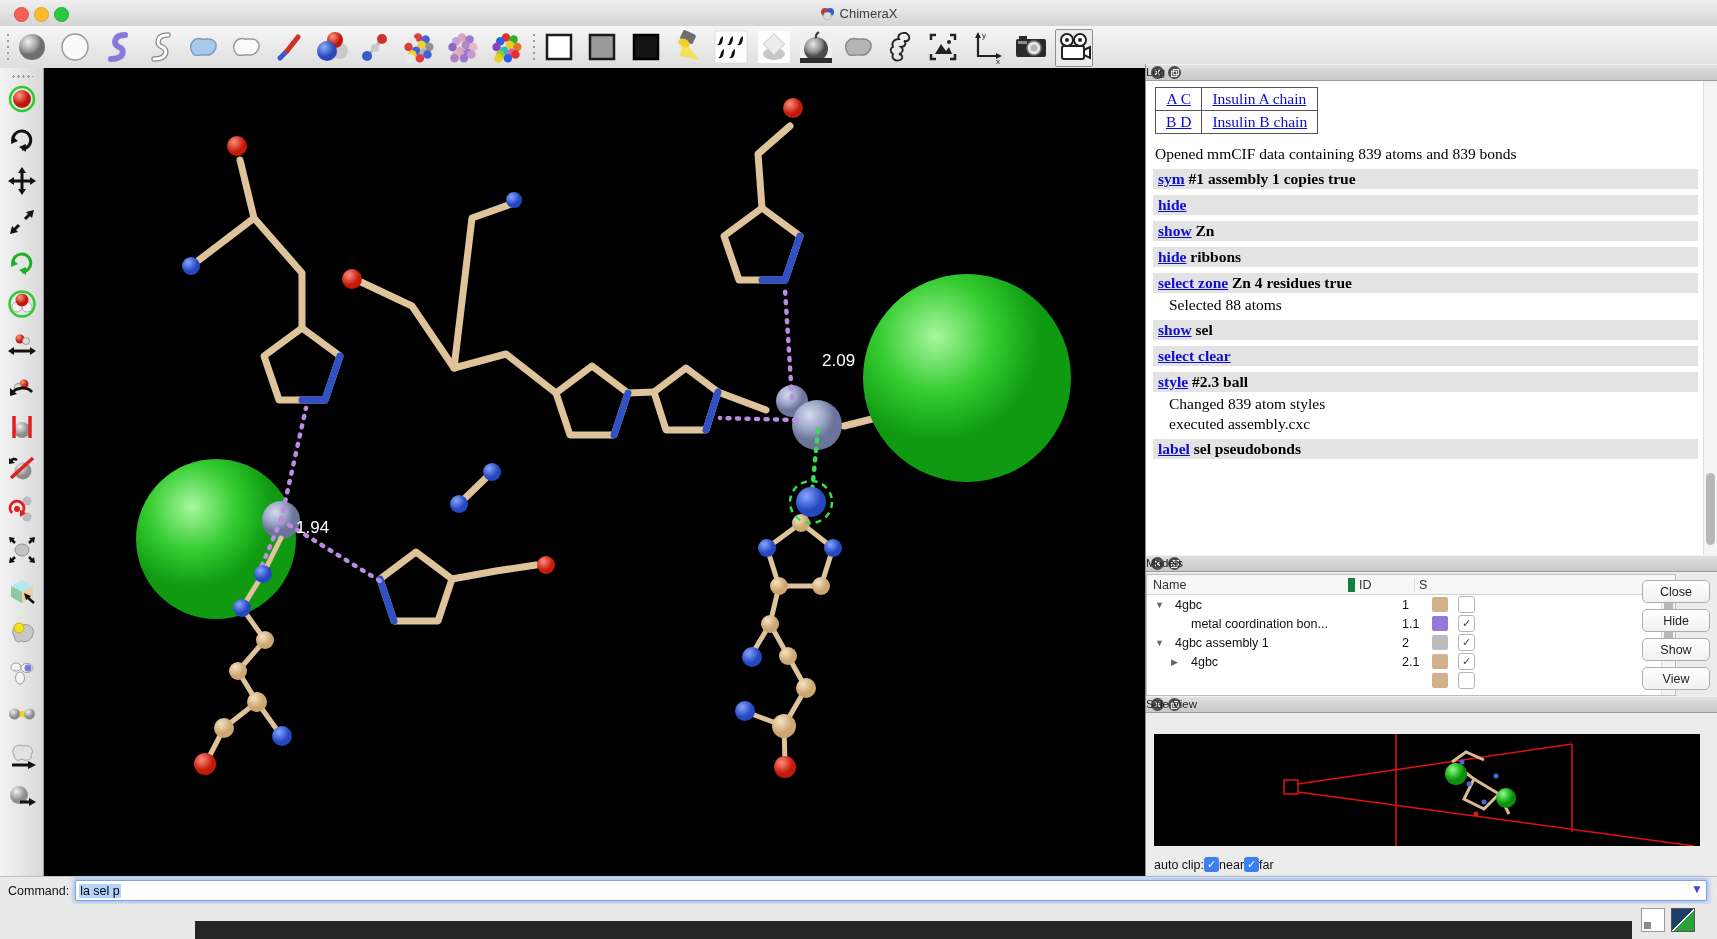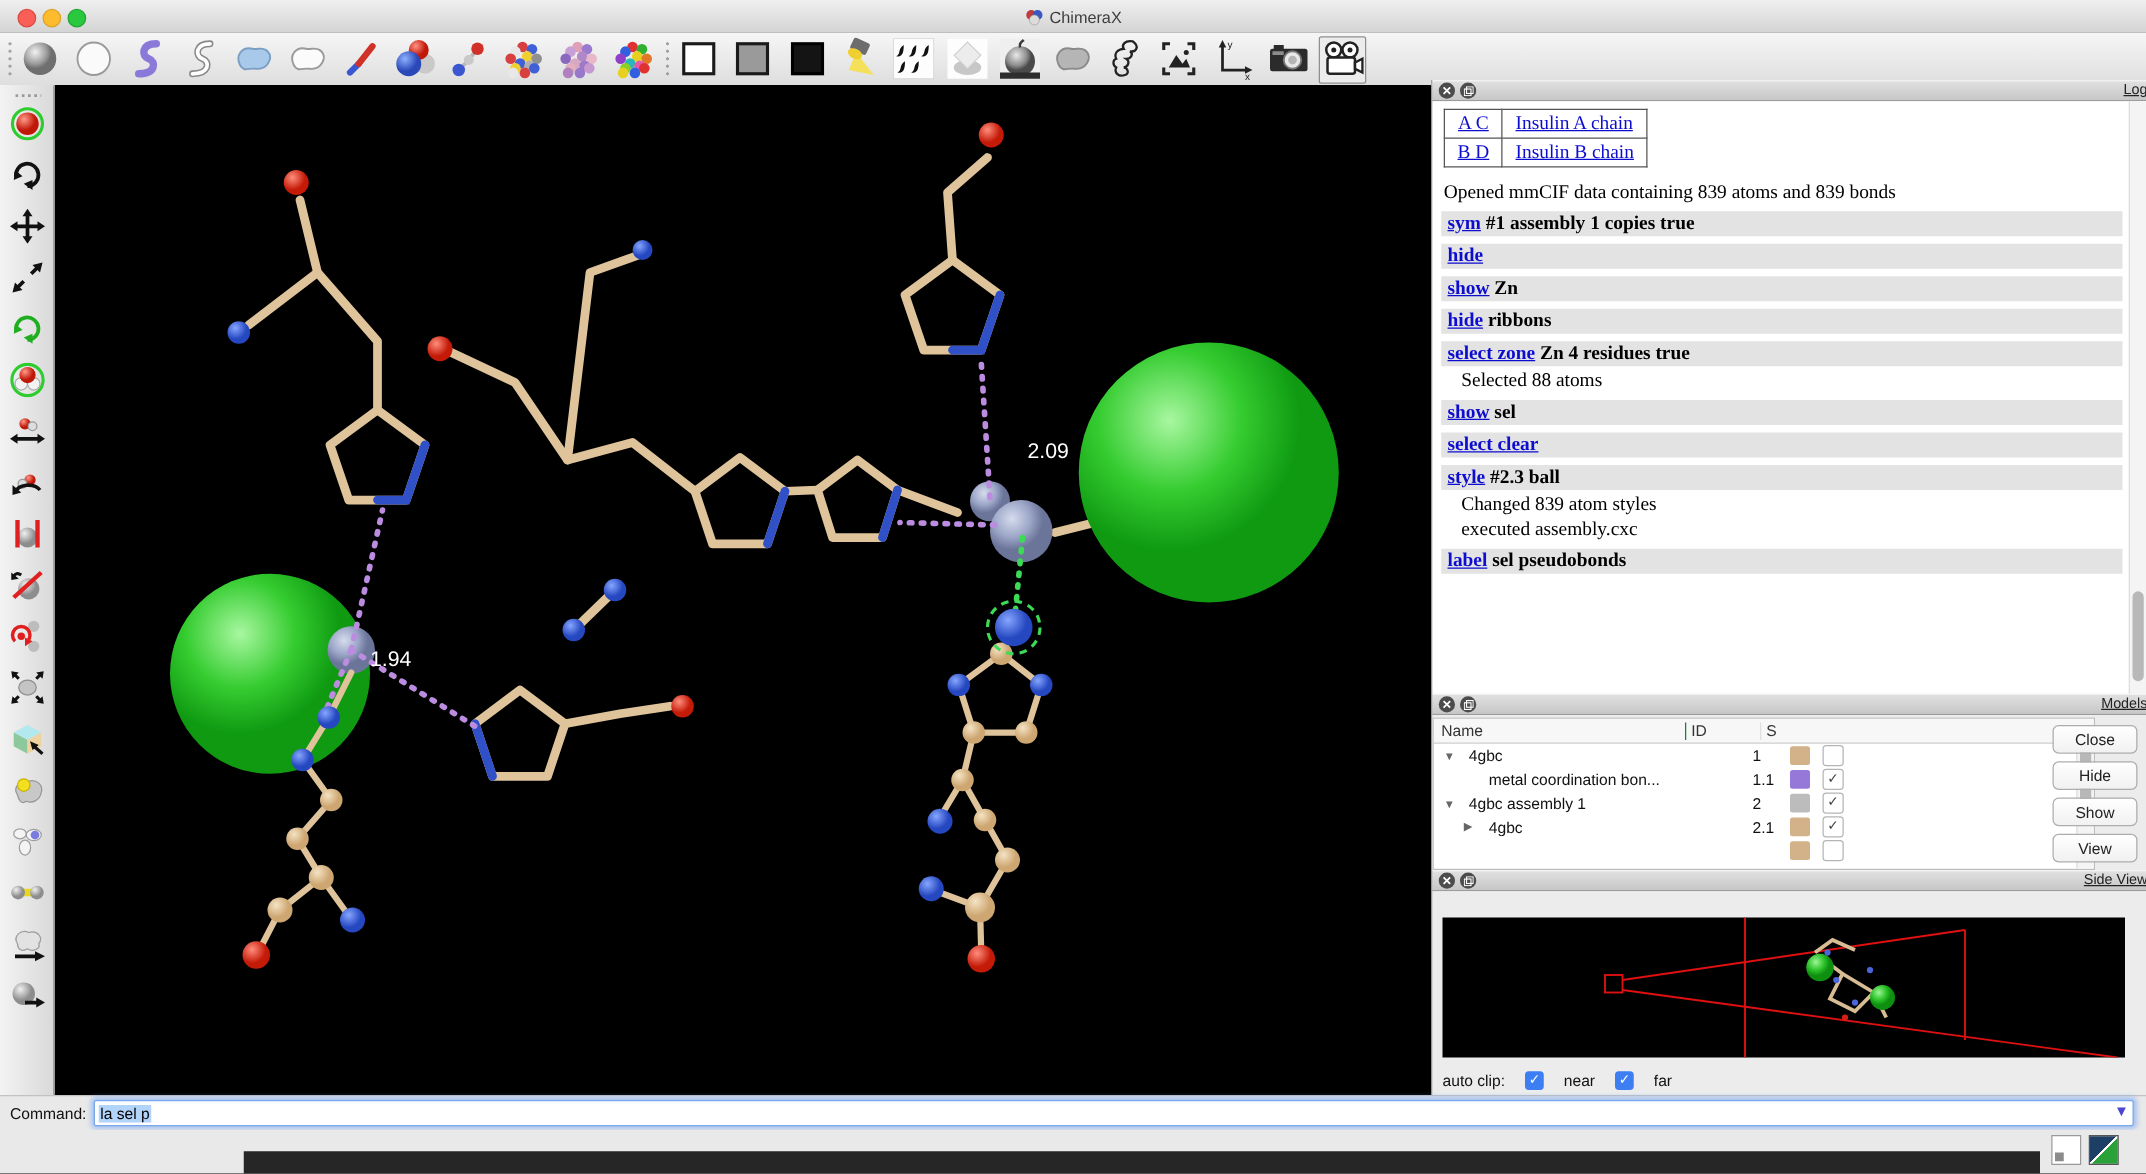--- a/index.html
+++ b/index.html
@@ -27,21 +27,21 @@
             display:flex;flex-direction:column;align-items:center;padding-top:6px;box-sizing:border-box;}
   .mm-dots{width:22px;height:5px;margin-bottom:6px;
            background-image:radial-gradient(circle,#9a9a9a 1px,transparent 1.4px);background-size:5px 5px;background-repeat:repeat-x;}
   .mm-icon{width:28px;height:28px;margin-bottom:13px;flex:0 0 auto;display:flex;align-items:center;justify-content:center;}
   
   .viewport{position:absolute;left:44px;top:68px;width:1101px;height:676px;background:#000;}
   
   .rightcol{position:absolute;left:1145px;top:64px;width:572px;height:812px;background:#ececec;border-left:1px solid #8f8f8f;box-sizing:border-box;}
   .panel-title{position:relative;height:17px;background:linear-gradient(#e0e0e0,#c7c7c7);
                border-top:1px solid #f2f2f2;border-bottom:1px solid #9c9c9c;box-sizing:border-box;}
-  .panel-title .cap{position:absolute;left:0;right:0;top:1px;text-align:right;font-size:11.5px;color:#222;text-decoration:underline;}
+  .panel-title .cap{position:absolute;left:0;right:0;top:1px;text-align:left;font-size:11.5px;color:#222;}
   .pt-btns{position:absolute;left:5px;top:1px;display:flex;gap:4px;}
   .pt-btn{width:13px;height:13px;border-radius:50%;background:#4c4c4c;color:#fff;display:flex;align-items:center;justify-content:center;}
   
   .log-panel{position:absolute;left:0;top:0;width:572px;height:491px;}
   .log-content{position:absolute;left:0;top:17px;right:0;bottom:0;background:#fff;overflow:hidden;
                font-family:"Liberation Serif","DejaVu Serif",serif;font-size:15.5px;color:#000;padding:6px 20px 0 7px;box-sizing:border-box;}
   .log-scroll{position:absolute;right:1px;top:17px;bottom:0;width:13px;background:#f4f4f4;border-left:1px solid #ddd;}
   .log-thumb{position:absolute;left:2px;right:2px;bottom:10px;height:72px;background:#b8b8b8;border-radius:5px;}
   table.ltab{border-collapse:collapse;margin:0 0 0 2px;}
   table.ltab td,table.ltab th{border:1.5px solid #555;padding:2px 10px;font-weight:normal;}
@@ -53,41 +53,41 @@
   .log-plain{margin:11px 0 4px 2px;}
   .log-out{margin:0 0 2px 16px;}
   .log-cmd{background:#e3e3e3;margin:6px 0 3px 0;padding:1px 5px;font-weight:bold;}
   .log-cmd .lk{font-weight:bold;}
   
   .models-panel{position:absolute;left:0;top:491px;width:572px;height:141px;}
   .models-body{position:absolute;left:0;top:17px;right:0;bottom:0;background:#ececec;}
   .m-table{position:absolute;left:0;top:2px;width:530px;bottom:0;background:#fff;border:1px solid #bdbdbd;box-sizing:border-box;overflow:hidden;}
   .m-head{display:flex;height:19px;align-items:center;border-bottom:1px solid #d0d0d0;background:#f7f7f7;font-size:12.5px;color:#333;}
   .mh-name{flex:0 0 195px;padding-left:6px;}
-  .mh-id{flex:0 0 28px;border-left:1px solid #15803d;padding-left:4px;}
+  .mh-id{flex:0 0 28px;border-left:7px solid #15803d;padding-left:4px;}
   .mh-sw{flex:0 0 26px;border-left:1px solid #e0e0e0;}
   .mh-s{flex:0 0 30px;border-left:1px solid #e0e0e0;padding-left:4px;}
   .m-row{display:flex;height:19px;align-items:center;font-size:12.5px;color:#111;}
   .m-exp{width:12px;margin-left:8px;font-size:9px;color:#666;}
   .ind1 .m-exp{margin-left:24px;}
   .m-name{flex:1;padding-left:8px;white-space:nowrap;overflow:hidden;}
   .m-id{flex:0 0 30px;}
   .m-sw{flex:0 0 16px;height:15px;border-radius:2px;margin-right:10px;}
   .m-chk{flex:0 0 15px;height:15px;background:#fff;border:1px solid #b5b5b5;border-radius:3px;
          font-size:11px;line-height:14px;text-align:center;color:#444;}
   .m-scroll{position:absolute;right:0;top:19px;bottom:0;width:13px;background:#f4f4f4;border-left:1px solid #ddd;}
   .m-thumb{position:absolute;left:2px;right:2px;top:4px;height:58px;background:#b8b8b8;border-radius:5px;}
   .m-buttons{position:absolute;right:8px;top:8px;display:flex;flex-direction:column;gap:6px;}
   .btn{width:66px;height:21px;border:1px solid #adadad;border-radius:5px;background:linear-gradient(#ffffff,#f1f1f1);
        font-size:12.5px;color:#222;display:flex;align-items:center;justify-content:center;}
   
   .side-panel{position:absolute;left:0;top:632px;width:572px;height:180px;}
   .side-body{position:absolute;left:0;top:17px;right:0;bottom:0;background:#ececec;}
   .side-box{position:absolute;left:8px;top:21px;width:546px;height:112px;background:#000;}
-  .autoclip{position:absolute;left:8px;top:144px;display:flex;align-items:center;gap:16px;font-size:12.5px;color:#111;}
+  .autoclip{position:absolute;left:8px;top:144px;display:flex;align-items:center;gap:0;font-size:12.5px;color:#111;}
   .bluechk{width:15px;height:15px;background:#3d7ef2;border-radius:3px;color:#fff;font-size:11px;line-height:15px;text-align:center;}
   
   .commandbar{position:absolute;left:0;top:876px;width:1717px;height:28px;background:#e9e9e9;border-top:1px solid #c2c2c2;
               display:flex;align-items:center;box-sizing:border-box;}
   .cmd-label{margin-left:8px;font-size:12.5px;color:#111;}
   .cmd-input{position:relative;flex:1;margin:0 10px 0 6px;height:19px;background:#fff;border:1px solid #79a7ea;border-radius:2px;
              box-shadow:0 0 4px 2px rgba(110,160,245,.55);display:flex;align-items:center;}
   .cmd-sel{margin-left:3px;font-size:12.5px;background:#b2d4fb;color:#000;padding:0 1px;}
   .cmd-drop{position:absolute;right:3px;top:1px;font-size:12px;color:#4a46cf;}
   

